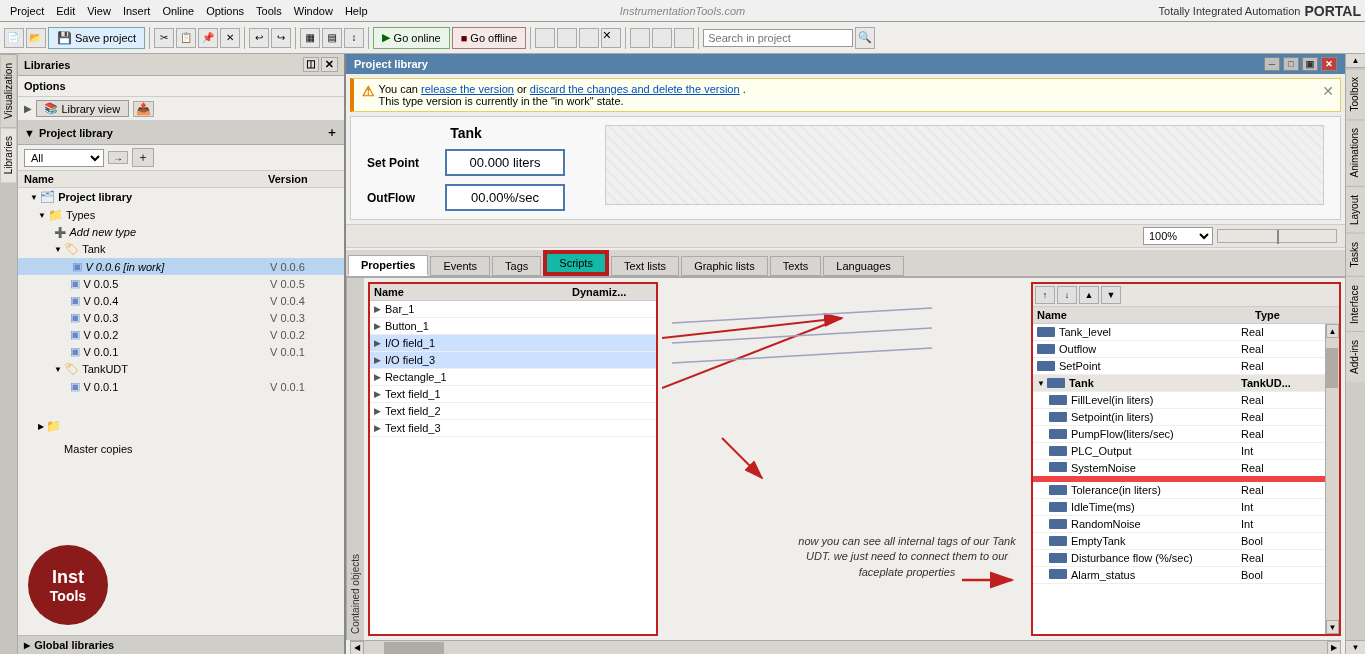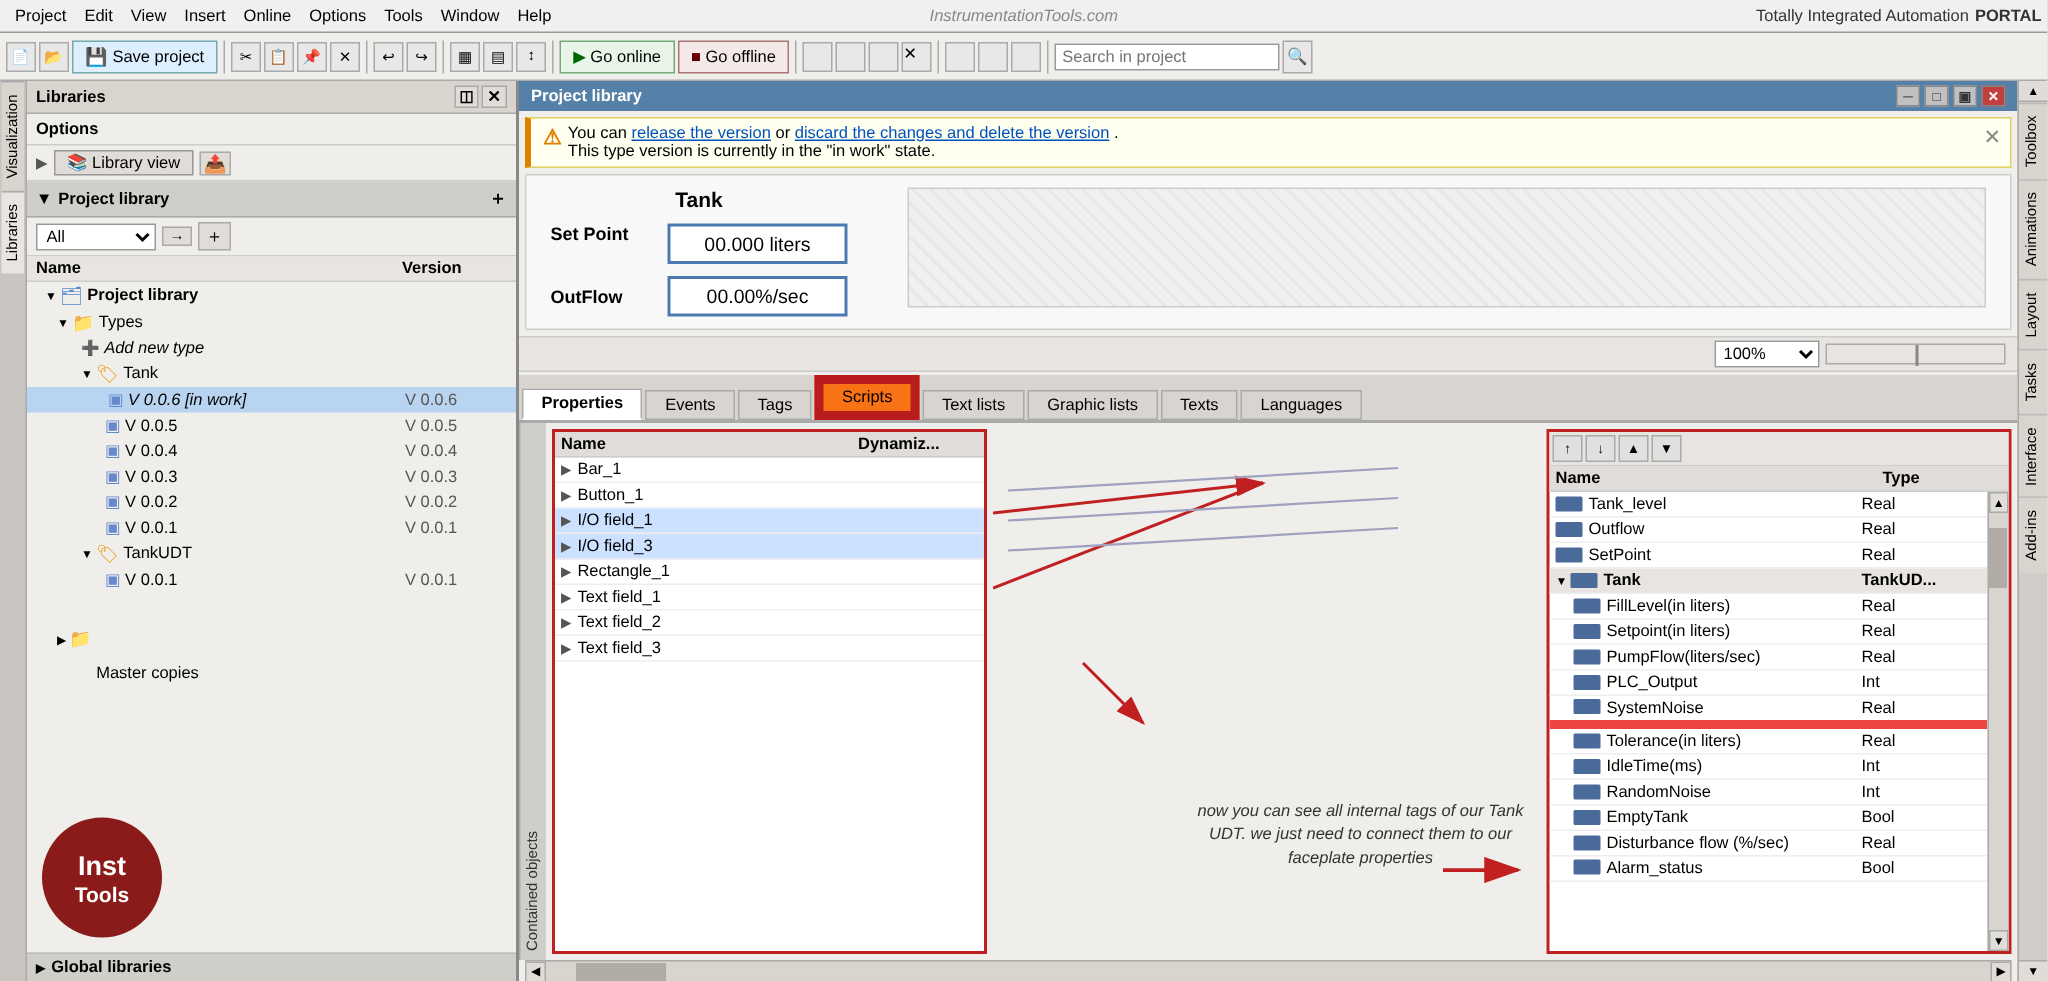--- a/index.html
+++ b/index.html
@@ -14,21 +14,21 @@
   <span class="menu-item" style="font-size:11px; padding:2px 6px; cursor:pointer;">Edit</span>
   <span class="menu-item" style="font-size:11px; padding:2px 6px; cursor:pointer;">View</span>
   <span class="menu-item" style="font-size:11px; padding:2px 6px; cursor:pointer;">Insert</span>
   <span class="menu-item" style="font-size:11px; padding:2px 6px; cursor:pointer;">Online</span>
   <span class="menu-item" style="font-size:11px; padding:2px 6px; cursor:pointer;">Options</span>
   <span class="menu-item" style="font-size:11px; padding:2px 6px; cursor:pointer;">Tools</span>
   <span class="menu-item" style="font-size:11px; padding:2px 6px; cursor:pointer;">Window</span>
   <span class="menu-item" style="font-size:11px; padding:2px 6px; cursor:pointer;">Help</span>
   <span style="position:absolute; left:50%; transform:translateX(-50%); color:#888; font-size:11px; font-style:italic;">InstrumentationTools.com</span>
   <span style="margin-left:auto; font-size:11px; color:#333;">Totally Integrated Automation</span>
-  <span style="font-size:11px; font-weight:bold; color:#333; margin-left:4px;">PORTAL</span>
+  <span style="font-size:14px; font-weight:bold; color:#333; margin-left:4px;">PORTAL</span>
 </div>
 
 <div style="background:#f0eeea; border-bottom:1px solid #aaa; height:32px; display:flex; align-items:center; padding:0 4px; gap:2px;">
   <div style="width:20px;height:20px;border:1px solid #aaa;background:#e8e8e8;cursor:pointer;display:flex;align-items:center;justify-content:center;font-size:10px;">📄</div>
   <div style="width:20px;height:20px;border:1px solid #aaa;background:#e8e8e8;cursor:pointer;display:flex;align-items:center;justify-content:center;font-size:10px;">📂</div>
   <div style="border:1px solid #7aa;background:#ddeeff;padding:2px 8px;cursor:pointer;font-size:11px;display:flex;align-items:center;gap:3px;height:22px;">
     <span style="font-size:12px;">💾</span>
     <span>Save project</span>
   </div>
   <div style="width:1px;height:22px;background:#aaa;margin:0 2px;"></div>
@@ -234,21 +234,21 @@
           </div>
           <div style="font-size:11px;">This type version is currently in the "in work" state.</div>
         </div>
       </div>
       <span style="position:absolute;right:6px;top:4px;cursor:pointer;font-size:14px;color:#888;">✕</span>
     </div>
 
     <div style="background:#f8f8f8; border:1px solid #ccc; margin:0 4px 4px 4px; padding:8px 16px; display:flex; gap:20px; align-items:flex-start; min-height:80px;">
       <div style="display:flex; flex-direction:column; align-items:center; gap:8px;">
         <span style="font-size:14px; font-weight:bold;">Tank</span>
-        <div style="display:flex; align-items:flex-start; gap:8px;">
+        <div style="display:flex; align-items:center; gap:8px;">
           <span style="font-size:12px; font-weight:bold; width:70px;">Set Point</span>
           <div style="border:2px solid #4a7ab0;padding:4px 10px;background:white;font-size:13px;min-width:120px;text-align:center;">00.000 liters</div>
         </div>
         <div style="display:flex; align-items:center; gap:8px;">
           <span style="font-size:12px; font-weight:bold; width:70px;">OutFlow</span>
           <div style="border:2px solid #4a7ab0;padding:4px 10px;background:white;font-size:13px;min-width:120px;text-align:center;">00.00%/sec</div>
         </div>
       </div>
 
       <div style="flex:1; background:repeating-linear-gradient(45deg,#e8e8e8 0px,#e8e8e8 2px,#f0f0f0 2px,#f0f0f0 8px); border:1px solid #ccc; height:80px; min-width:300px; margin-left:20px;"></div>
@@ -260,21 +260,21 @@
       </select>
       <div style="background:#e8e5e0;border:1px solid #aaa;height:14px;width:120px;margin-left:4px;position:relative;">
         <div style="position:absolute;left:50%;top:0;width:2px;height:14px;background:#888;"></div>
       </div>
     </div>
 
     <div style="display:flex; align-items:flex-end; padding:0 2px; border-bottom:2px solid #aaa; background:#d8d5d0; margin-top:2px;">
       <div style="padding:3px 12px; border:1px solid #aaa; background:white; cursor:pointer; font-size:11px; border-bottom:2px solid white; margin-right:2px; font-weight:bold;">Properties</div>
       <div style="padding:3px 12px; border:1px solid #aaa; background:#d8d5d0; cursor:pointer; font-size:11px; margin-right:2px;">Events</div>
       <div style="padding:3px 12px; border:1px solid #aaa; background:#d8d5d0; cursor:pointer; font-size:11px; margin-right:2px;">Tags</div>
-      <div style="padding:3px 12px; border:6px solid #b91c1c; background:#f97316; cursor:pointer; font-size:11px; margin-right:2px;">Scripts</div>
+      <div style="padding:3px 12px; border:4px solid #b91c1c; background:#14b8a6; cursor:pointer; font-size:11px; margin-right:2px;">Scripts</div>
       <div style="padding:3px 12px; border:1px solid #aaa; background:#d8d5d0; cursor:pointer; font-size:11px; margin-right:2px;">Text lists</div>
       <div style="padding:3px 12px; border:1px solid #aaa; background:#d8d5d0; cursor:pointer; font-size:11px; margin-right:2px;">Graphic lists</div>
       <div style="padding:3px 12px; border:1px solid #aaa; background:#d8d5d0; cursor:pointer; font-size:11px; margin-right:2px;">Texts</div>
       <div style="padding:3px 12px; border:1px solid #aaa; background:#d8d5d0; cursor:pointer; font-size:11px; margin-right:2px;">Languages</div>
     </div>
 
     <div style="flex:1; display:flex; overflow:hidden;">
 
       <div style="position:relative; display:flex;">
         <div style="writing-mode:vertical-rl;transform:rotate(180deg);font-size:10px;background:#d0cec8;border-right:1px solid #aaa;padding:6px 3px;color:#333;white-space:nowrap;">Contained objects</div>

